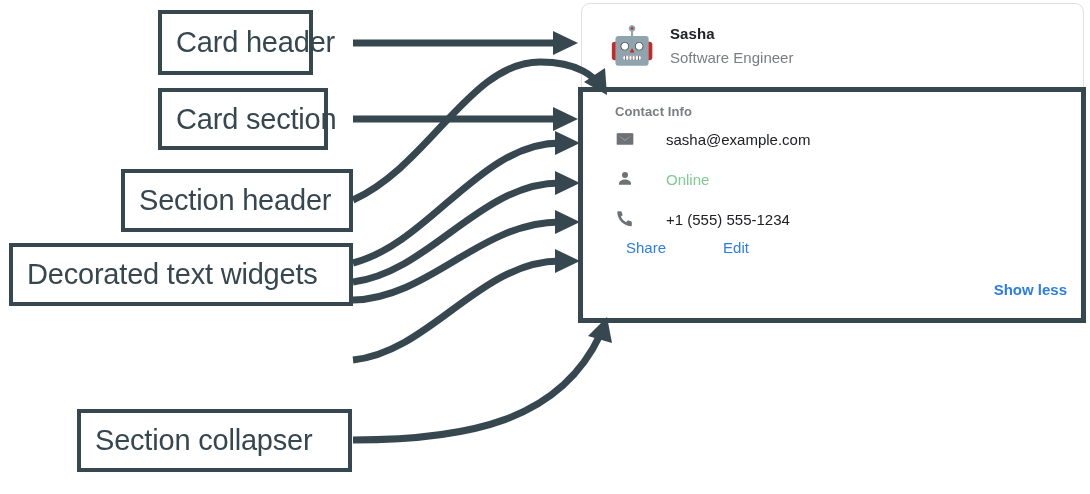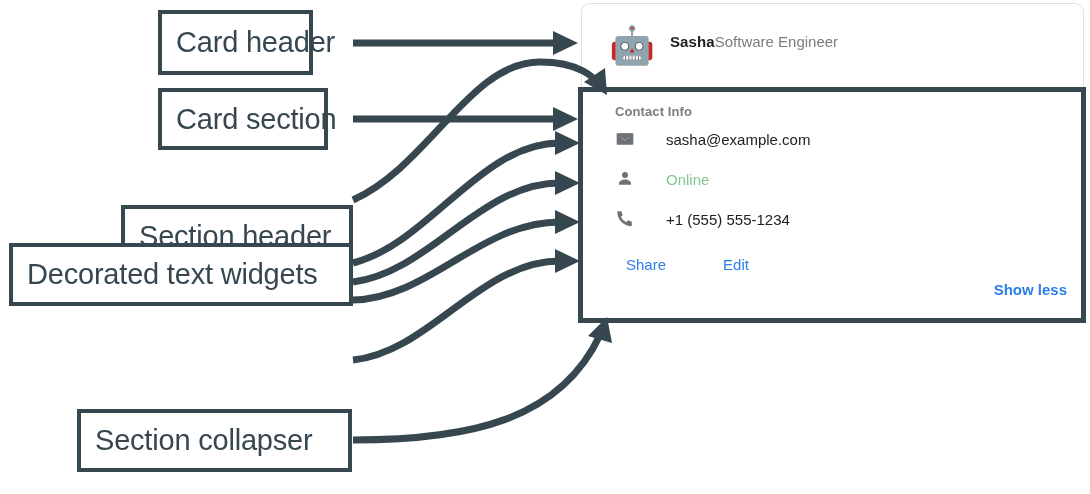--- a/index.html
+++ b/index.html
@@ -31,21 +31,21 @@
     color: #37474f;
     font-size: 29px;
     line-height: 1;
     letter-spacing: -0.2px;
     white-space: nowrap;
     z-index: 30;
   }
 
   #cal-card-header    { left: 158px; top: 10px;  width: 155px; height: 65px; }
   #cal-card-section   { left: 158px; top: 88px;  width: 170px; height: 62px; }
-  #cal-section-header { left: 121px; top: 169px; width: 232px; height: 63px; margin-top: 36px; }
+  #cal-section-header { left: 121px; top: 169px; width: 232px; height: 63px; }
   #cal-decorated      { left: 9px;   top: 243px; width: 344px; height: 63px; }
   #cal-button-list    { left: 77px;  top: 330px; width: 275px; height: 63px; }
   #cal-collapser      { left: 77px;  top: 409px; width: 275px; height: 63px; }
 
   
   #arrows {
     position: absolute;
     left: 0; top: 0;
     width: 1090px; height: 494px;
     z-index: 25;
@@ -79,21 +79,21 @@
     height: 44px;
     flex: 0 0 44px;
     display: flex;
     align-items: center;
     justify-content: center;
     font-size: 37px;
     line-height: 1;
     margin-right: 16px;
     margin-left: 12px;
   }
-  #header-text { display: flex; flex-direction: row; justify-content: center; }
+  #header-text { display: flex; flex-direction: column; justify-content: center; }
   #header-title {
     font-size: 15px;
     font-weight: bold;
     color: #202124;
     letter-spacing: 0.1px;
     margin-bottom: 7px;
   }
   #header-subtitle {
     font-size: 15px;
     color: #7a7d80;
@@ -125,21 +125,21 @@
     display: flex;
     align-items: center;
     justify-content: center;
   }
   .widget-icon svg { display: block; }
   .widget-text { font-size: 15px; color: #202124; }
   .widget-text.status-online { color: #81c995; }
 
   #button-list {
     display: flex;
-    align-items: flex-end;
+    align-items: flex-start;
     padding-left: 28px;
     height: 34px;
   }
   .link-button {
     font-size: 15px;
     color: #2b7de9;
     font-weight: normal;
     background: none;
     border: none;
     padding: 0;

